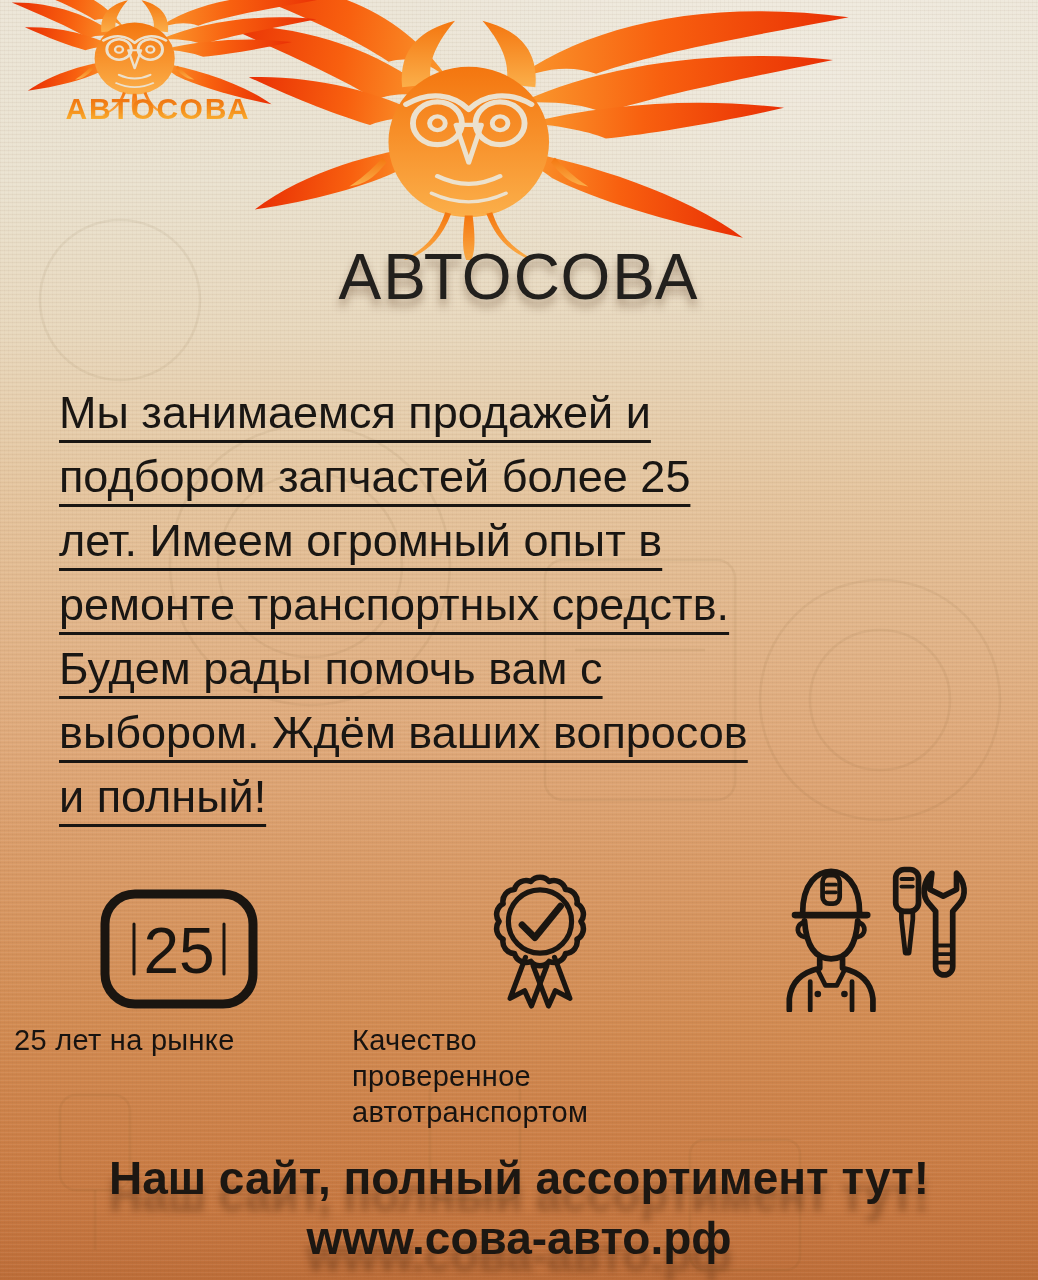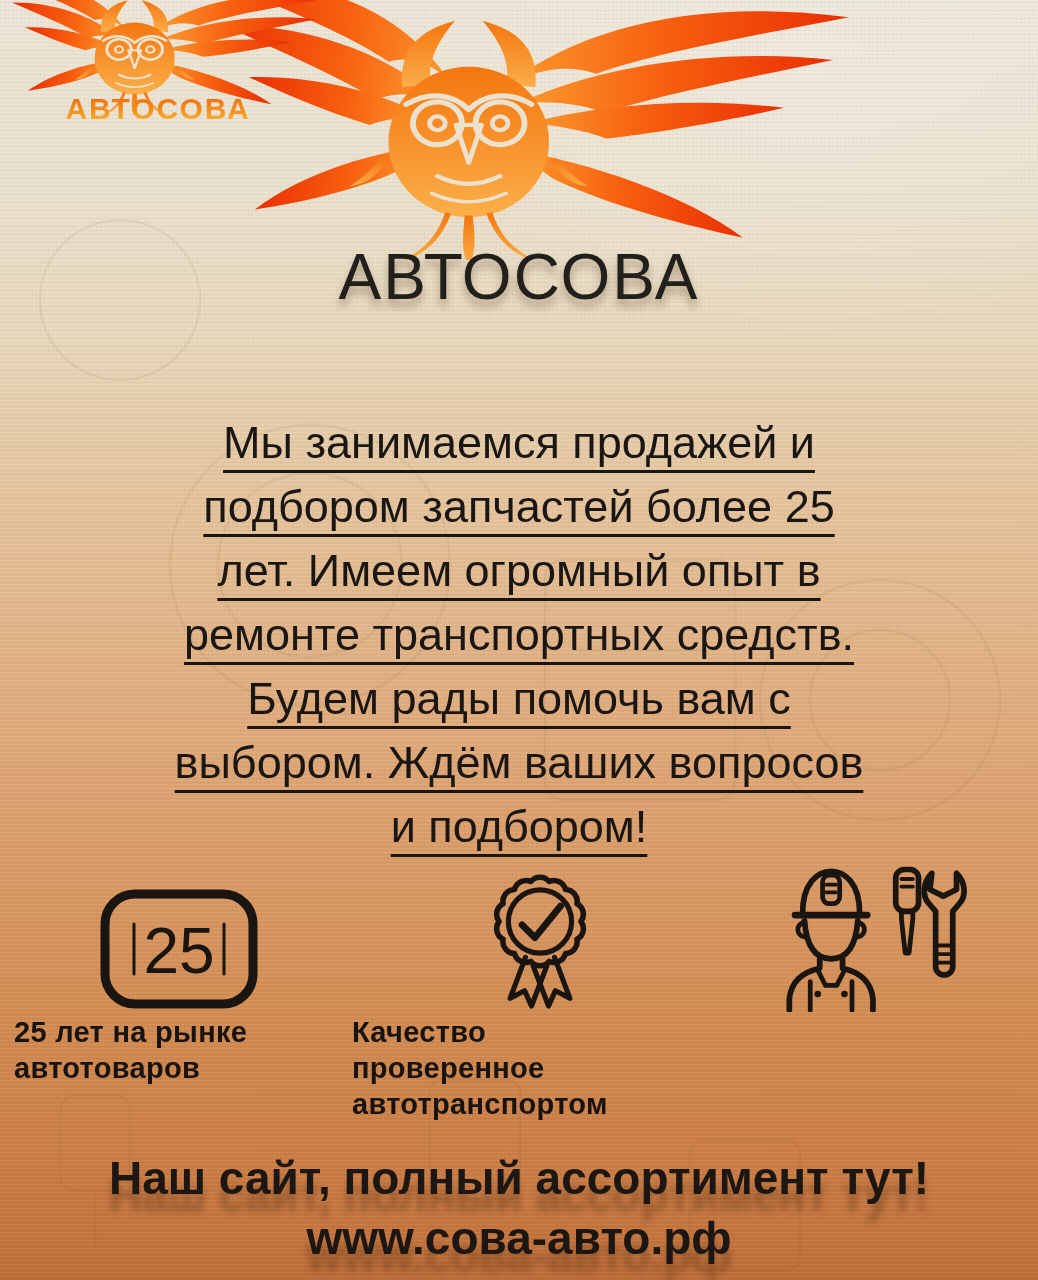--- a/index.html
+++ b/index.html
@@ -33,33 +33,33 @@
       -webkit-background-clip:text; background-clip:text; color:transparent;
     }
   }
   .title{
     position:absolute; left:0; top:240px; width:100%;
     text-align:center; font-size:64px; font-weight:400; letter-spacing:2px;
     color:#22201d; text-shadow:0 7px 8px rgba(70,35,10,.35);
   }
   .intro{
     position:absolute; left:50%; top:381px; transform:translateX(-50%);
-    width:920px; text-align:center;
-    font-size:45px; line-height:64px; color:#191613;margin-top:30px;
+    width:920px; 
+    font-size:45px; line-height:64px; color:#191613;
   }
   .intro .u{
     text-decoration:underline; text-decoration-thickness:3px;
     text-underline-offset:12px; text-decoration-skip-ink:none;
   }
   .feat{position:absolute; top:860px; text-align:left; color:#171310;}
   #feat1{left:14px;  width:330px;}
   #feat2{left:352px; width:376px;}
   #feat3{left:706px; width:330px;}
   .icon-wrap{height:152px; display:flex; align-items:flex-end; justify-content:center;}
-  .feat-label{margin-top:2px; font-size:29px; font-weight:700; line-height:36px; letter-spacing:.3px;}
+  .feat-label{margin-top:10px; font-size:29px; font-weight:400; line-height:36px; letter-spacing:.3px;}
   .footer{
     position:absolute; left:0; top:1148px; width:100%; text-align:center;
     font-size:46px; line-height:60px; color:#1c1712;
     text-shadow:0 17px 7px rgba(60,25,5,.34);
     font-weight:bold;
   }
   .ic{stroke:#1a1510; fill:none; stroke-linecap:round; stroke-linejoin:round;}
 </style>
 </head>
 <body>
@@ -149,35 +149,34 @@
 
   <div class="title">АВТОСОВА</div>
 
   <div class="intro">
     <div><span class="u">Мы занимаемся продажей и</span></div>
     <div><span class="u">подбором запчастей более 25</span></div>
     <div><span class="u">лет. Имеем огромный опыт в</span></div>
     <div><span class="u">ремонте транспортных средств.</span></div>
     <div><span class="u">Будем рады помочь вам с</span></div>
     <div><span class="u">выбором. Ждём ваших вопросов</span></div>
-    <div><span class="u">и подбором!</span></div>
+    <div><span class="u">и полный!</span></div>
   </div>
 
   <div class="feat" id="feat1">
     <div class="icon-wrap">
       <svg width="164" height="126" viewBox="0 0 164 126">
         <rect class="ic" x="8" y="8" width="148" height="110" rx="30" stroke-width="9"></rect>
         <line class="ic" x1="37" y1="38" x2="37" y2="88" stroke-width="3"></line>
         <line class="ic" x1="127" y1="38" x2="127" y2="88" stroke-width="3"></line>
         <text x="82" y="87" text-anchor="middle" font-size="64" font-weight="500" font-family="Liberation Sans, DejaVu Sans, sans-serif" fill="#1a1510">25</text>
       </svg>
     </div>
     <div class="feat-label">
       <div>25 лет на рынке</div>
-      <div>автотоваров</div>
     </div>
   </div>
 
   <div class="feat" id="feat2">
     <div class="icon-wrap">
       <svg width="150" height="152" viewBox="0 0 150 178">
         <path class="ic" stroke-width="6.5" d="M123,72 A14 14 0 0 1 118.3,92.8 A14 14 0 0 1 104.9,109.5 A14 14 0 0 1 85.7,118.8 A14 14 0 0 1 64.3,118.8 A14 14 0 0 1 45.1,109.5 A14 14 0 0 1 31.8,92.8 A14 14 0 0 1 27,72 A14 14 0 0 1 31.8,51.2 A14 14 0 0 1 45.1,34.5 A14 14 0 0 1 64.3,25.2 A14 14 0 0 1 85.7,25.2 A14 14 0 0 1 104.9,34.5 A14 14 0 0 1 118.3,51.2 A14 14 0 0 1 123,72 Z"></path>
         <circle class="ic" cx="75" cy="72" r="37" stroke-width="6"></circle>
         <path class="ic" stroke-width="8" d="M54,76 L69,91 L99,54"></path>
         <path class="ic" stroke-width="6" d="M58,114 L40,162 L57,153 L65,171 L83,124"></path>

